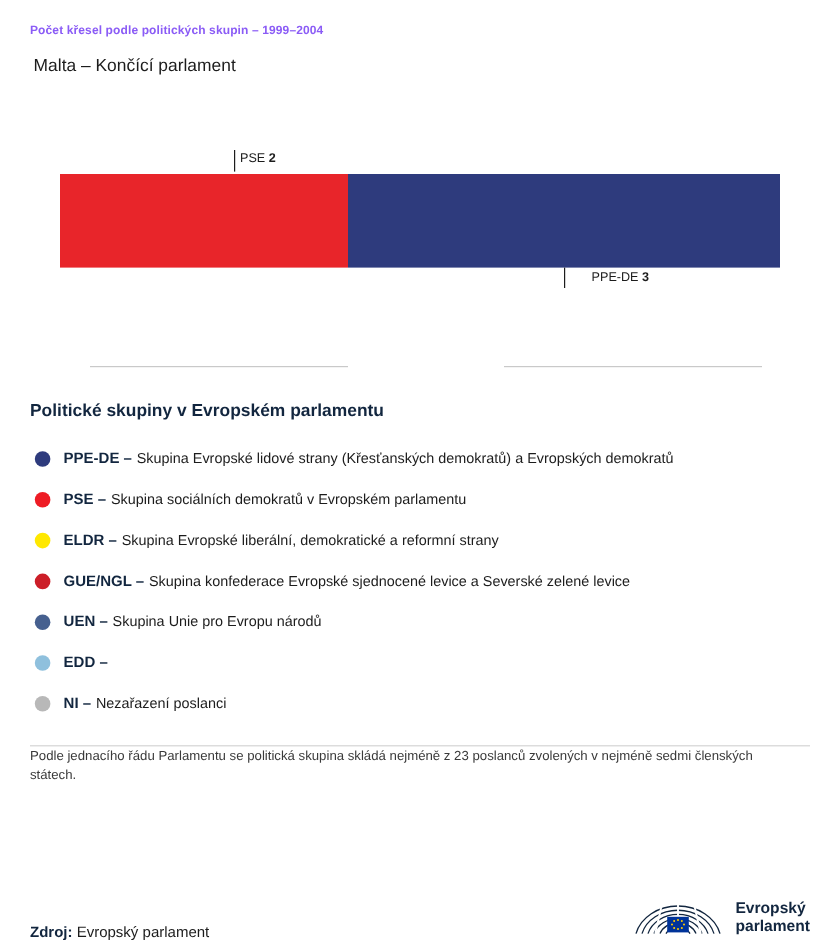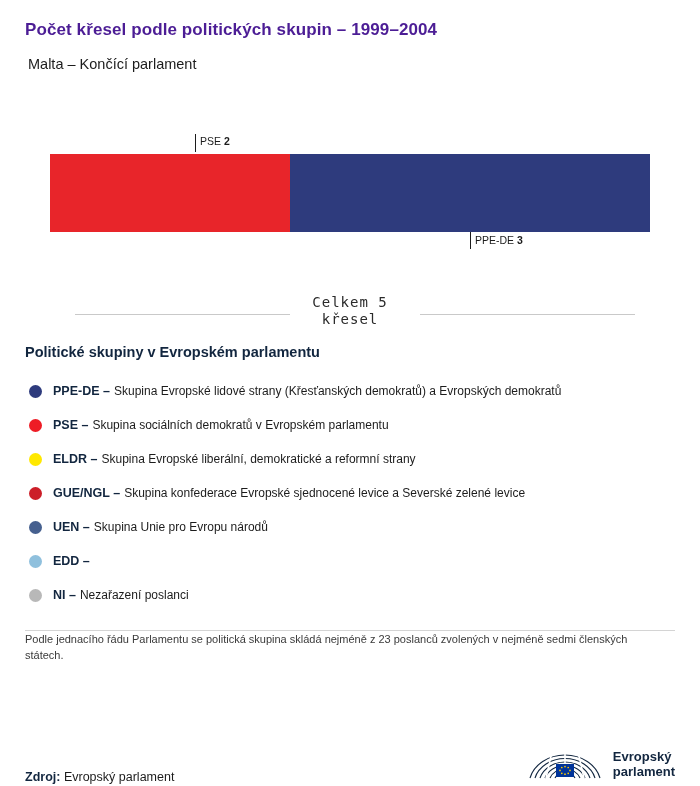--- a/index.html
+++ b/index.html
@@ -16,23 +16,23 @@
     overflow: hidden;
   }
   .page {
     position: relative;
     width: 700px;
     height: 786px;
     box-sizing: border-box;
     padding: 0 25px;
   }
   .title {
-    font-size: 17px;
+    font-size: 10px;
     font-weight: bold;
-    color: #4c1d95;
+    color: #8b5cf6;
     margin: 20px 0 0 0;
     letter-spacing: 0.1px;
   }
   .subtitle {
     font-size: 14.5px;
     color: #1c1c1c;
     margin: 16px 0 0 3px;
     font-weight: normal;
   }
 
@@ -188,33 +188,29 @@
       <span class="lbl">PSE</span>
       <span class="val">2</span>
     </div>
 
     <div class="bar-row">
       <div class="bar-seg" style="width:40%; background:#e8252a;"></div>
       <div class="bar-seg" style="width:60%; background:#2e3b7d;"></div>
     </div>
 
     <div class="tick" style="left:445px; top:116px; height:17px;"></div>
-    <div class="callout" style="left:450px; top:118px;">
+    <div class="callout" style="left:468px; top:118px;">
       <span class="lbl">PPE-DE</span>
       <span class="val">3</span>
     </div>
   </div>
 
   <div class="total-row">
     <div class="total-line left"></div>
     <div class="total-line right"></div>
-    <div class="total-text">
-      <div>Celkem 5</div>
-      <div>křesel</div>
-    </div>
   </div>
 
   <h2 class="legend-title">Politické skupiny v Evropském parlamentu</h2>
 
   <div class="legend">
 
     <div class="legend-item">
       <span class="dot" style="background:#2e3b7d;"></span>
       <span class="leg-abbr">PPE-DE –</span>
       <span class="leg-desc">Skupina Evropské lidové strany (Křesťanských demokratů) a Evropských demokratů</span>

